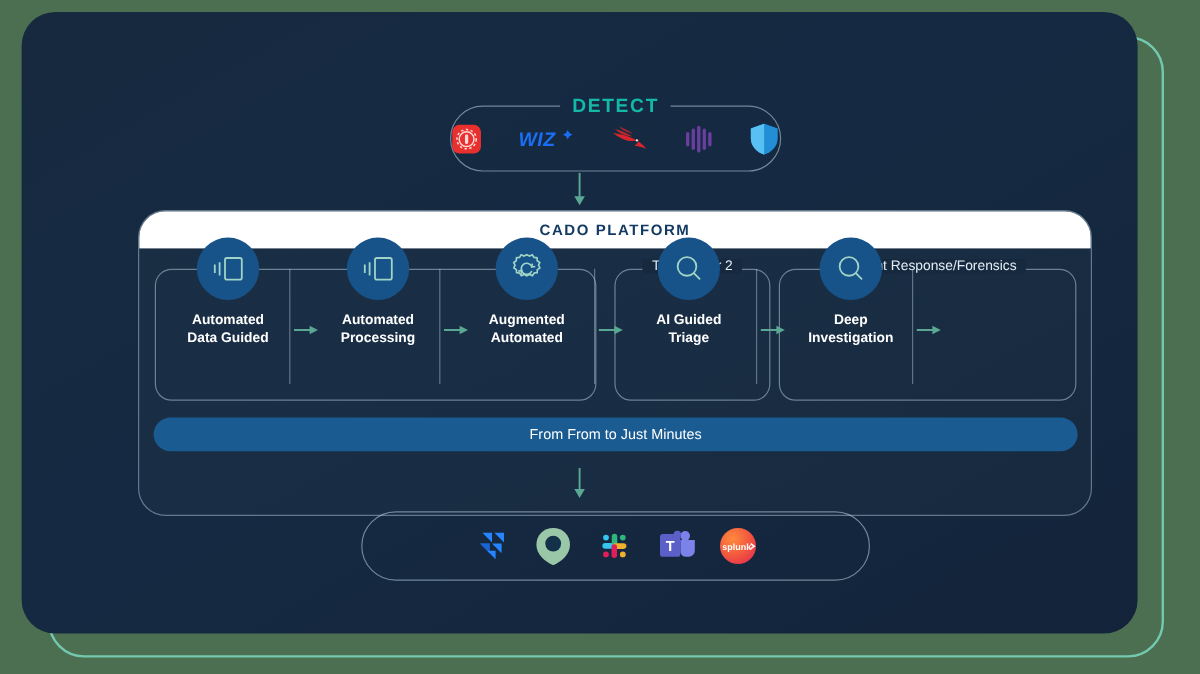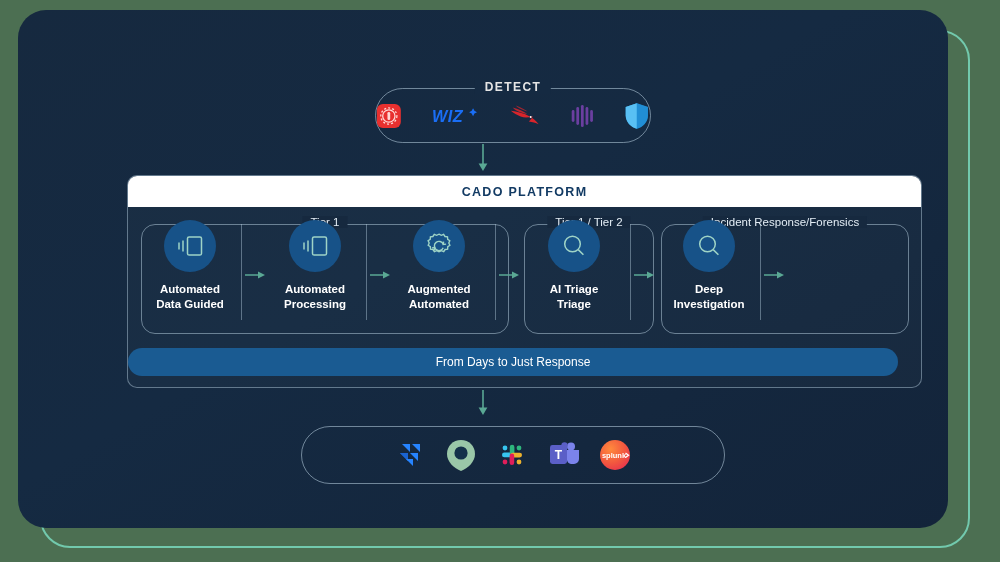--- a/index.html
+++ b/index.html
@@ -32,22 +32,22 @@
   .pill {
     position: absolute;
     border: 1px solid rgba(190,214,230,0.55);
     border-radius: 999px;
   }
   .pill-cap {
     position: absolute;
     top: -9px; left: 50%; transform: translateX(-50%);
     background: #152a42;
     padding: 0 10px;
-    color: #e5e5e5;
-    font-size: 12px;
+    color: #14b8a6;
+    font-size: 16px;
     font-weight: bold;
     letter-spacing: 1.4px;
     white-space: nowrap;
   }
 
   
   #detect-group { left: 357px; top: 78px; width: 276px; height: 55px; }
   #detect-logos {
     position: absolute; inset: 0;
     display: flex; align-items: center; justify-content: center; gap: 30px;
@@ -56,26 +56,25 @@
 
   
   .conn {
     position: absolute; left: 50%; transform: translateX(-50%);
     width: 14px;
   }
 
   
   #platform {
     position: absolute;
-    left: 97px; top: 165px; width: 795px; height: 213px;
+    left: 97px; top: 165px; width: 795px; height: 255px;
     border: 1px solid rgba(190,214,230,0.45);
-    border-radius: 10px;
+    border-radius: 23px;
     overflow: hidden;
     background: rgba(255,255,255,0.02);
-    margin-left: 12px;
   }
   #platform-header {
     height: 31px; background: #ffffff;
     display: flex; align-items: center; justify-content: center;
   }
   #platform-title {
     color: #123a63; font-size: 12.5px; font-weight: bold; letter-spacing: 1.3px;
   }
   #platform-body { position: relative; height: 182px; }
 
@@ -90,21 +89,21 @@
     position: absolute; top: -9px; left: 50%; transform: translateX(-50%);
     background: #16293f; padding: 0 8px;
     color: #e3edf5; font-size: 11.5px; white-space: nowrap;
   }
   #tier-1    { left: 13px;  width: 368px; }
   #tier-1-2  { left: 396px; width: 130px; }
   #tier-ir   { left: 533px; width: 248px; }
 
   
   .step {
-    position: absolute; top: 210px; width: 120px;
+    position: absolute; top: 188px; width: 120px;
     display: flex; flex-direction: column; align-items: center;
   }
   .step-icon {
     width: 52px; height: 52px; border-radius: 50%;
     background: #175288;
     display: flex; align-items: center; justify-content: center;
     margin-bottom: 10px;
   }
   .step-label {
     color: #ffffff; font-size: 11.5px; font-weight: bold;
@@ -242,21 +241,21 @@
       <span class="step-label"><span>Augmented</span><br><span>Automated</span></span>
     </div>
 
     <div class="step" style="left:496px;">
       <div class="step-icon">
         <svg width="28" height="28" viewBox="0 0 28 28" fill="none" stroke="#9fd4c6" stroke-width="1.5">
           <circle cx="12.5" cy="12" r="7.8"></circle>
           <line x1="18.2" y1="17.6" x2="23.4" y2="22.8"></line>
         </svg>
       </div>
-      <span class="step-label"><span>AI Triage</span><br><span>Triage</span></span>
+      <span class="step-label"><span>AI Guided</span><br><span>Triage</span></span>
     </div>
 
     <div class="step" style="left:631px;">
       <div class="step-icon">
         <svg width="28" height="28" viewBox="0 0 28 28" fill="none" stroke="#9fd4c6" stroke-width="1.5">
           <circle cx="12.5" cy="12" r="7.8"></circle>
           <line x1="18.2" y1="17.6" x2="23.4" y2="22.8"></line>
         </svg>
       </div>
       <span class="step-label"><span>Deep</span><br><span>Investigation</span></span>
@@ -284,21 +283,21 @@
     <svg class="step-arrow" style="left:615px;" viewBox="0 0 22 14">
           <line x1="1" y1="7" x2="16" y2="7" stroke="#5aa894" stroke-width="1.5"></line>
           <path d="M21 7 L14 3.4 L14 10.6 Z" fill="#5aa894"></path>
         </svg>
     <svg class="step-arrow" style="left:745px;" viewBox="0 0 22 14">
           <line x1="1" y1="7" x2="16" y2="7" stroke="#5aa894" stroke-width="1.5"></line>
           <path d="M21 7 L14 3.4 L14 10.6 Z" fill="#5aa894"></path>
         </svg>
 
     <div id="banner">
-      <span id="banner-text">From Days to Just Response</span>
+      <span id="banner-text">From From to Just Minutes</span>
     </div>
 
     <svg class="conn" style="top:380px; height:26px;" width="14" height="26" viewBox="0 0 14 26">
       <line x1="7" y1="0" x2="7" y2="18" stroke="#5aa894" stroke-width="1.6"></line>
       <path d="M7 25 L2.6 17.5 L11.4 17.5 Z" fill="#5aa894"></path>
     </svg>
 
     <div class="pill" id="tools-group">
       <div id="tools-logos">
         <svg class="logo" width="32" height="32" viewBox="0 0 32 32">

